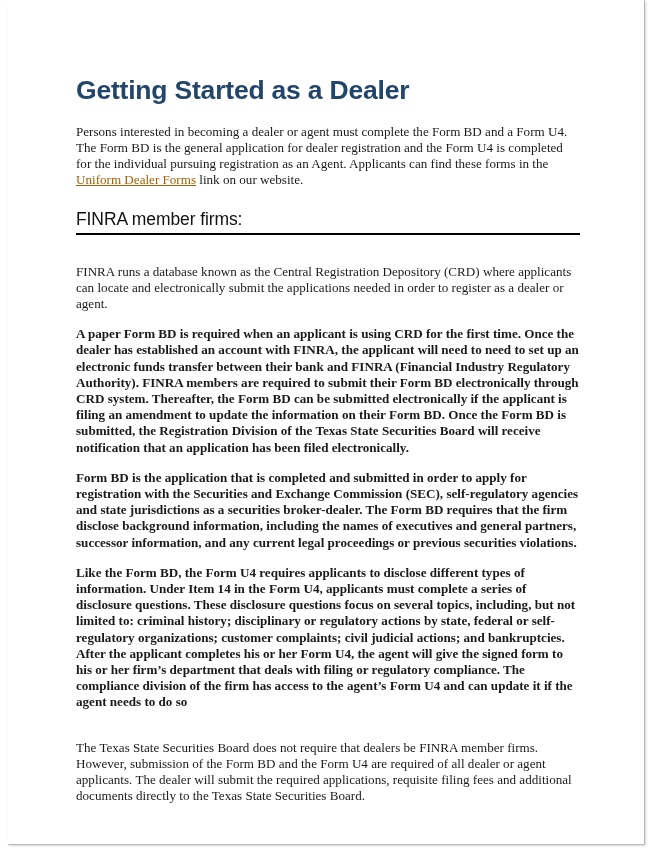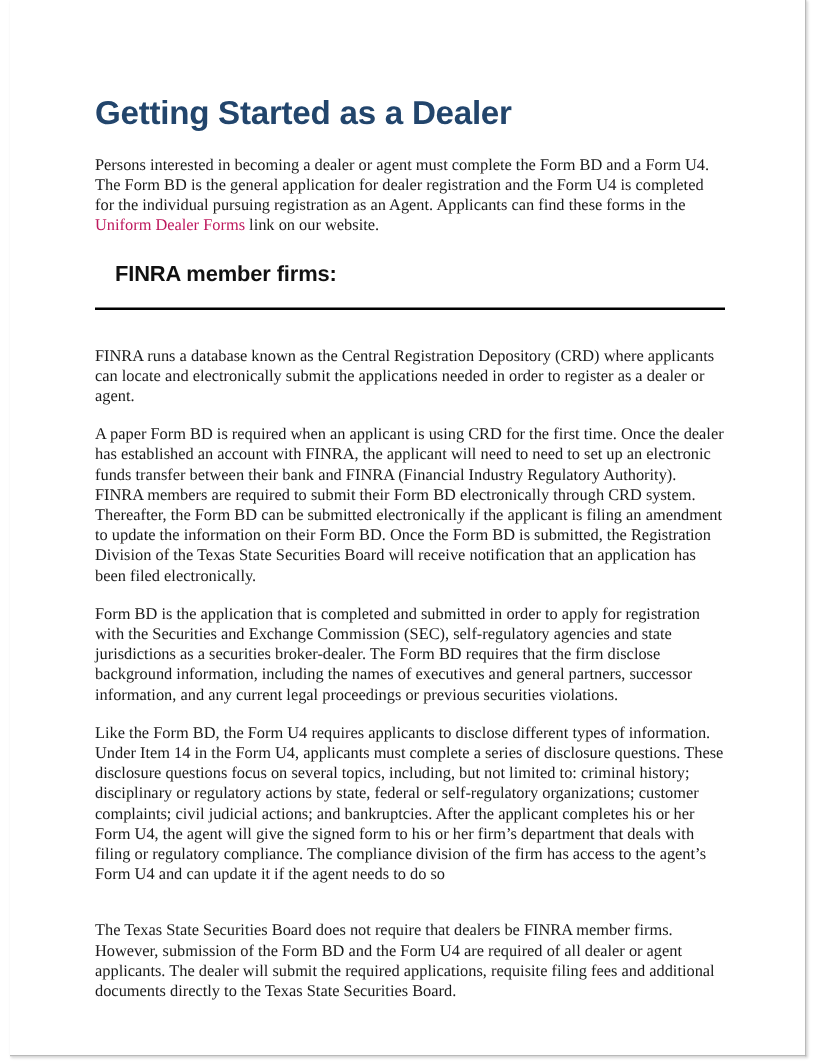--- a/index.html
+++ b/index.html
@@ -67,29 +67,30 @@
     color: #1a1a1a;
     text-align: left;
     -webkit-font-smoothing: antialiased;
   }
 
   .intro {
     margin-top: 18px;
   }
 
   .link-underline {
-    color: #be185d;
+    text-decoration: underline;
+    color: #a16207;
     cursor: pointer;
   }
 
   
   .section-heading {
-    margin: 16px;
+    margin: 0;
     font-family: "Liberation Sans", "DejaVu Sans", sans-serif;
-    font-weight: bold;
+    font-weight: normal;
     font-size: 17.5px;
     line-height: 1.15;
     color: #111111;
     letter-spacing: -0.1px;
   }
   .section-heading-wrap {
     margin-top: 21px;
   }
   .heading-rule {
     width: 504px;
@@ -97,20 +98,21 @@
     border-bottom: 2.2px solid #000000;
     margin-top: 3px;
   }
 
   .section-body {
     margin-top: 29px;
   }
 
   .para + .para {
     margin-top: 14px;
+    font-weight: bold;
   }
 </style>
 </head>
 <body>
 
 <div class="viewport">
   <div class="page">
     <div class="page-inner">
 
       <h1 class="doc-title">Getting Started as a Dealer</h1>

